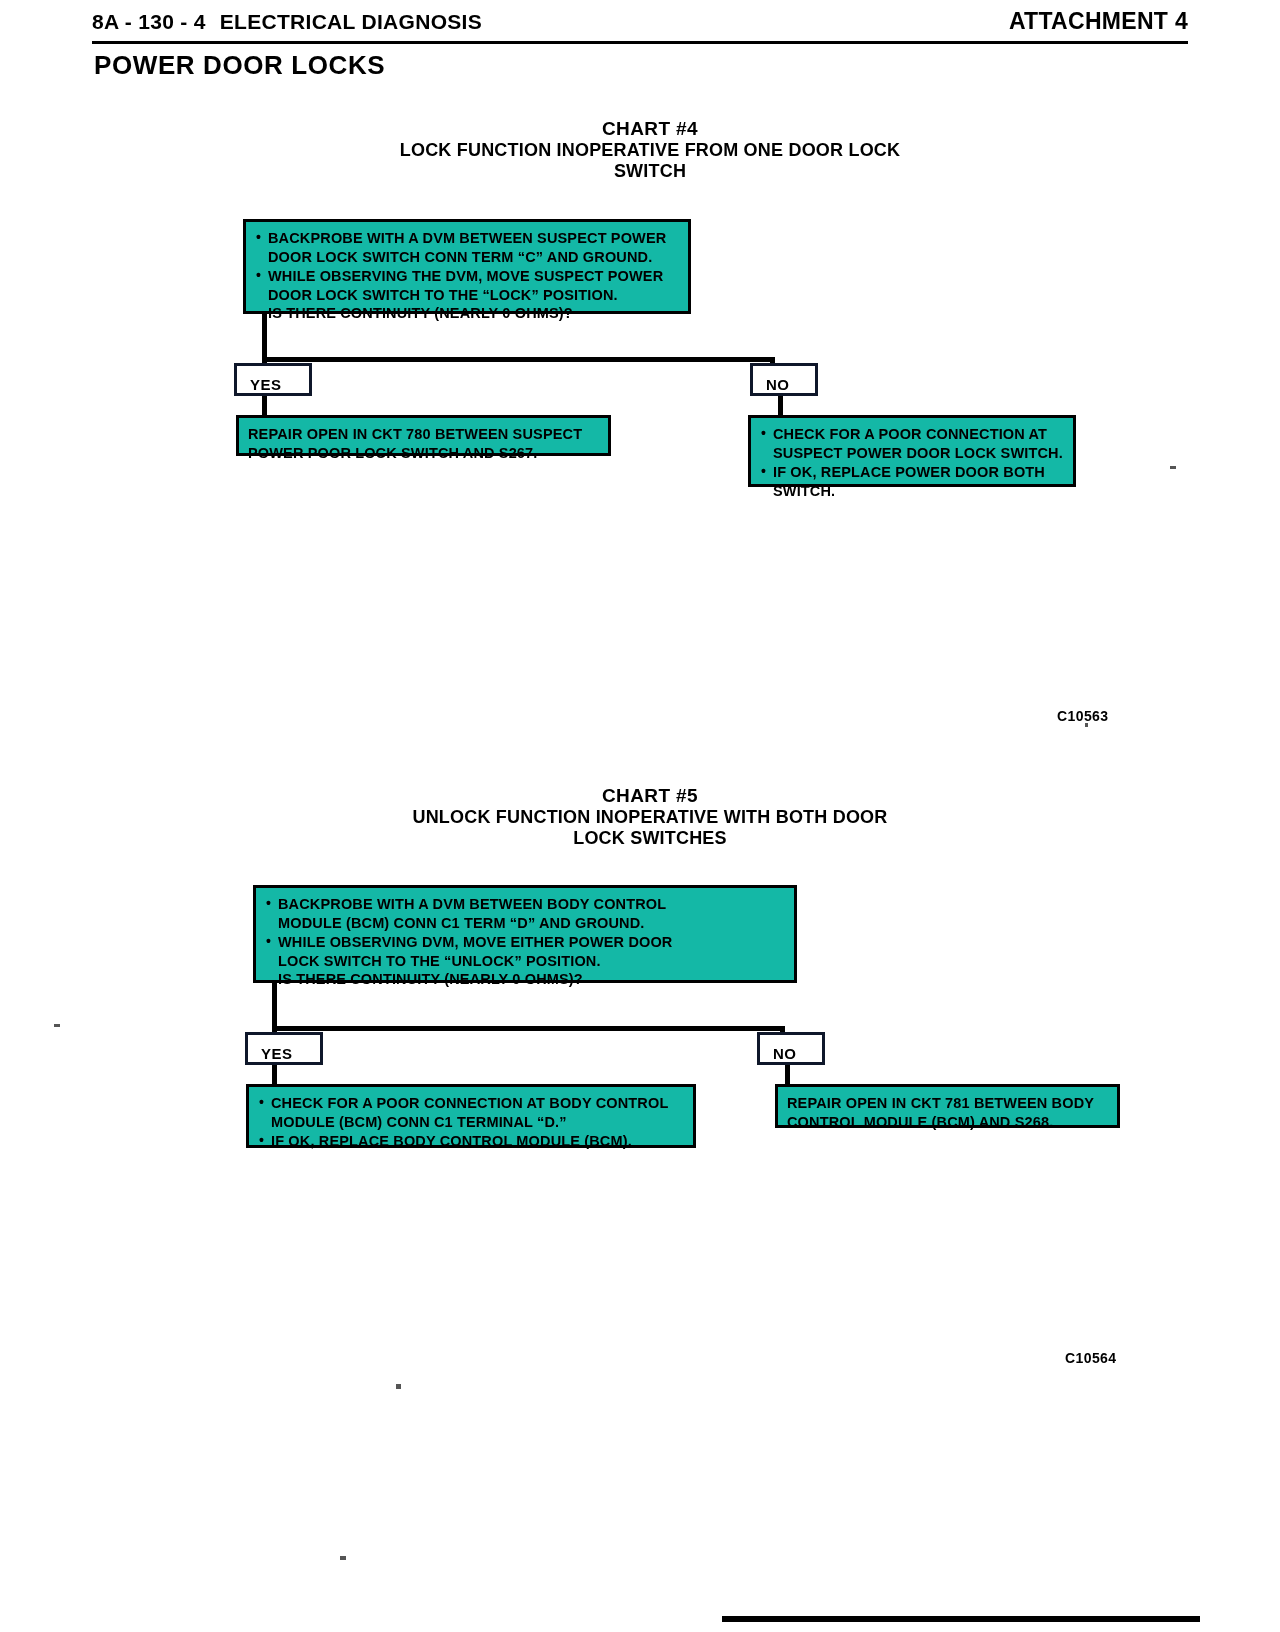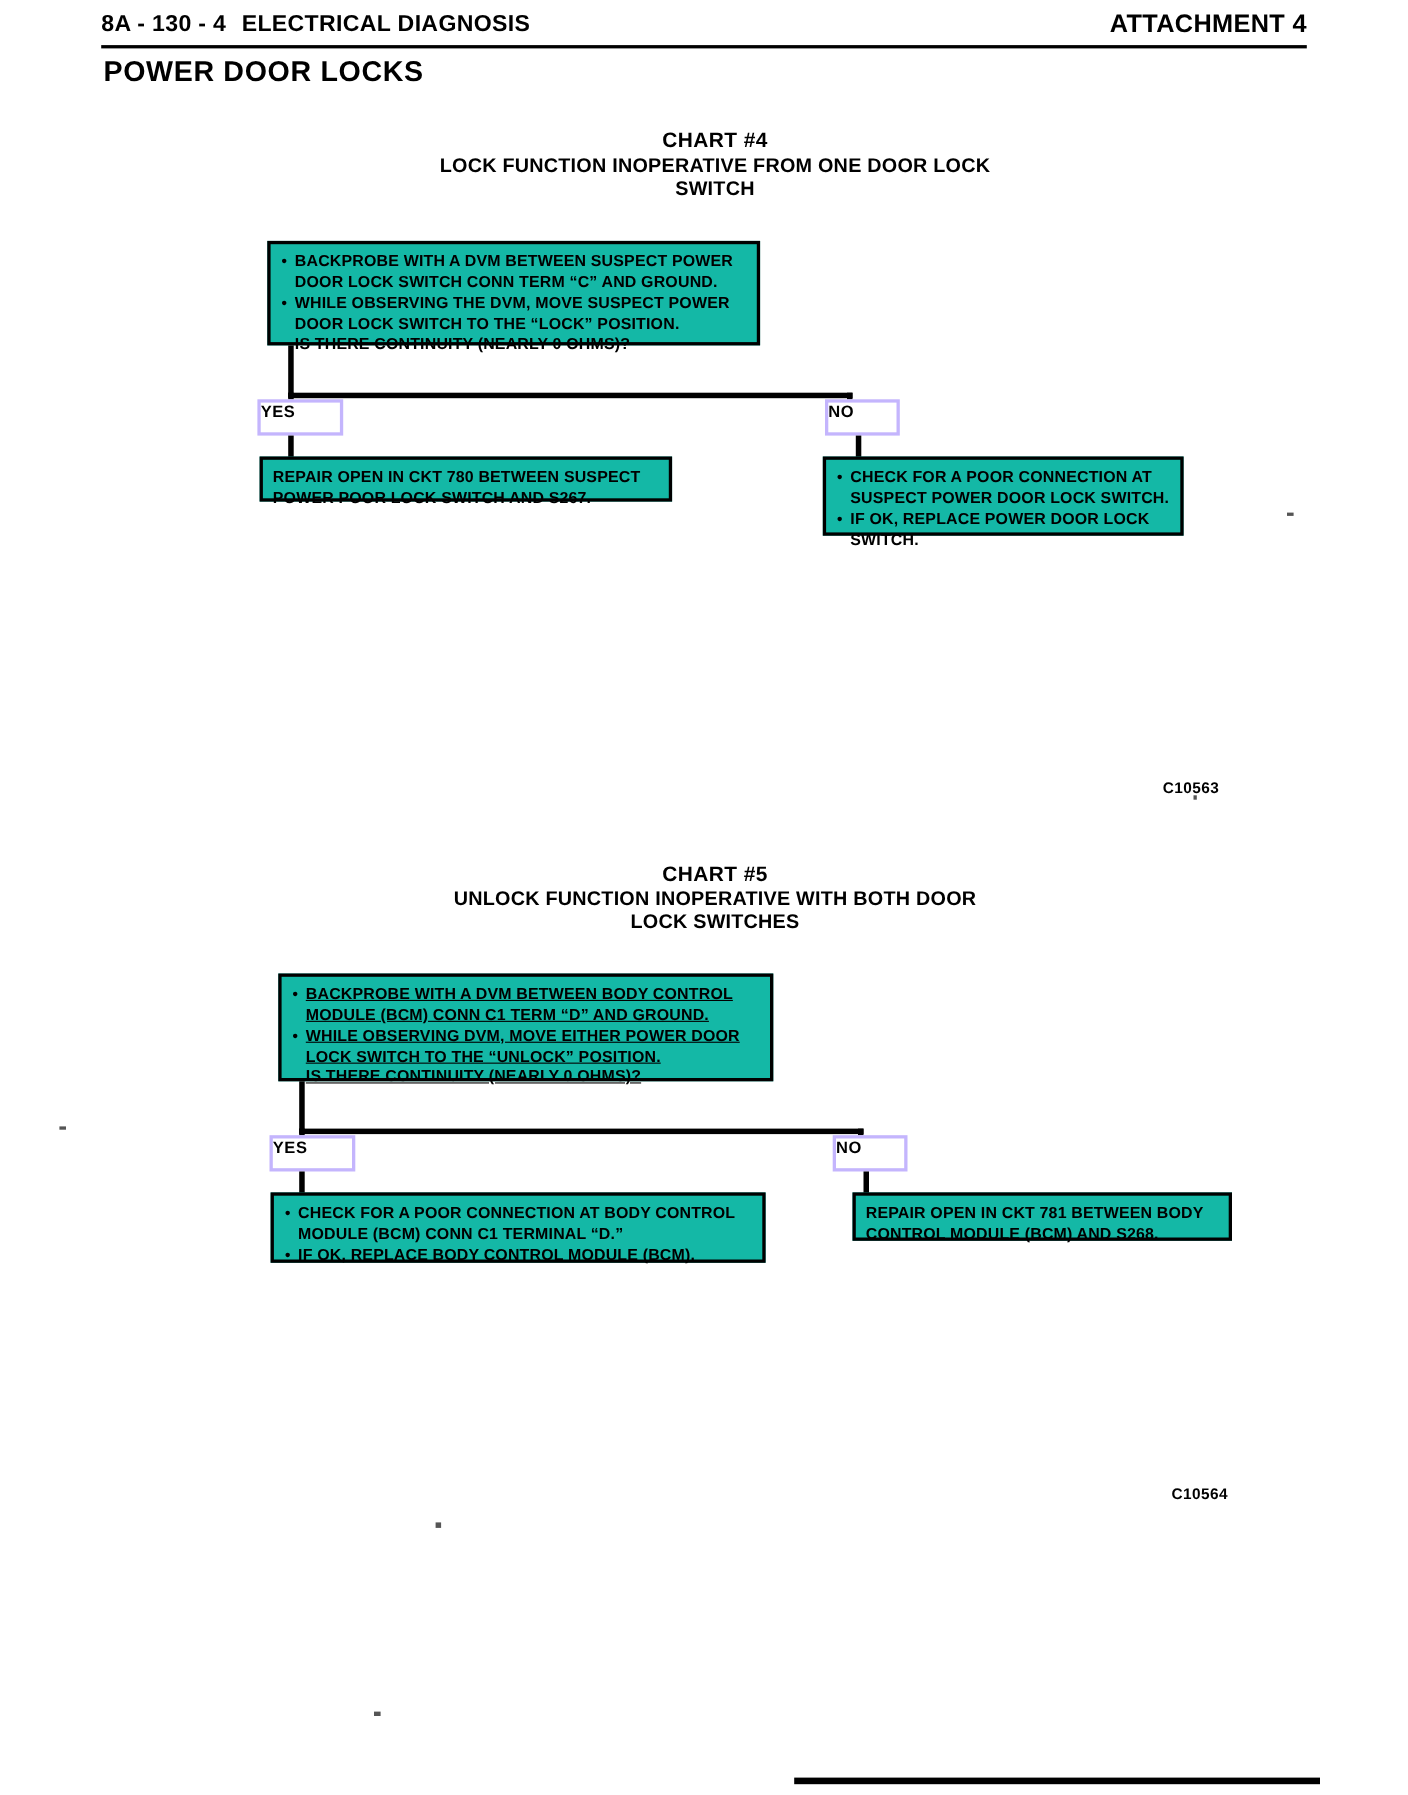--- a/index.html
+++ b/index.html
@@ -125,27 +125,28 @@
     margin: 0;
     padding: 0;
   }
   .plain-lines div {
     white-space: nowrap;
   }
 
   .yesno {
     position: absolute;
     box-sizing: border-box;
-    border: 3px solid #c4b5fd;
+    border: 3px solid #0f172a;
     background: #fff;
     font-size: 15px;
     font-weight: bold;
     letter-spacing: 0.5px;
     display: flex;
-    align-items: flex-start;
+    align-items: flex-end;
+    padding-left: 13px;
   }
 
   
   .ln {
     position: absolute;
     background: #000;
   }
 
   
   .fig-ref {
@@ -227,36 +228,36 @@
   </div>
 
   <div class="fbox" style="left:748px; top:415px; width:328px; height:72px;">
     <div class="inner">
       <ul class="bullet-list">
         <li>
           <span>CHECK FOR A POOR CONNECTION AT</span>
           <span class="cont">SUSPECT POWER DOOR LOCK SWITCH.</span>
         </li>
         <li>
-          <span>IF OK, REPLACE POWER DOOR LOCK</span>
+          <span>IF OK, REPLACE POWER DOOR BOTH</span>
           <span class="cont">SWITCH.</span>
         </li>
       </ul>
     </div>
   </div>
 
   <div class="fig-ref" style="left:1057px; top:708px;">C10563</div>
 
   <div class="chart-title" style="left:290px; top:785px; width:720px;">
     <span class="ct-main">CHART #5</span>
     <span class="ct-sub">UNLOCK FUNCTION INOPERATIVE WITH BOTH DOOR</span>
     <span class="ct-sub">LOCK SWITCHES</span>
   </div>
 
-  <div class="fbox" style="left:253px; top:885px; width:450px; height:98px;text-decoration:underline;">
+  <div class="fbox" style="left:253px; top:885px; width:544px; height:98px;">
     <div class="inner">
       <ul class="bullet-list">
         <li>
           <span>BACKPROBE WITH A DVM BETWEEN BODY CONTROL</span>
           <span class="cont">MODULE (BCM) CONN C1 TERM “D” AND GROUND.</span>
         </li>
         <li>
           <span>WHILE OBSERVING DVM, MOVE EITHER POWER DOOR</span>
           <span class="cont">LOCK SWITCH TO THE “UNLOCK” POSITION.</span>
           <span class="cont">IS THERE CONTINUITY (NEARLY 0 OHMS)?</span>

